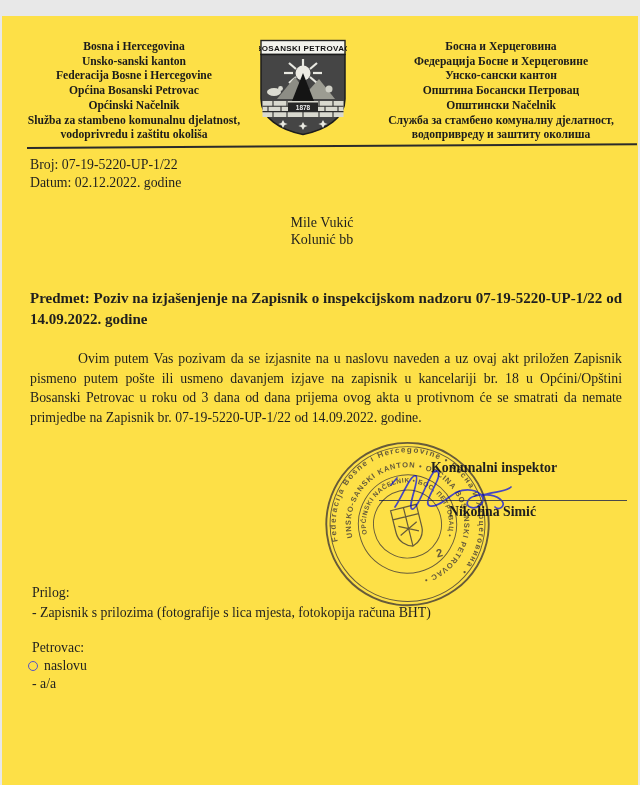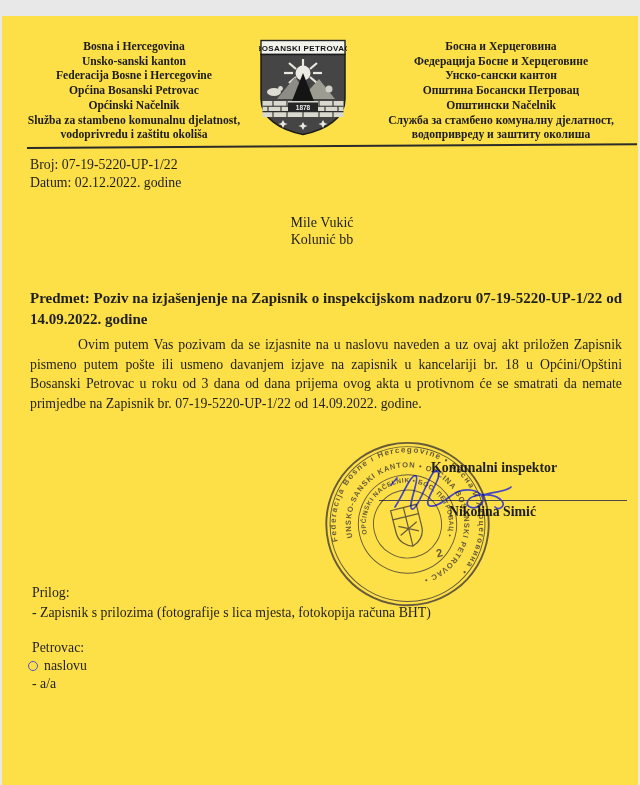--- a/index.html
+++ b/index.html
@@ -34,21 +34,21 @@
   .recipient {
     position: absolute; left: 0; top: 198px; width: 640px;
     text-align: center; font-weight: normal; font-size: 14px; line-height: 1.22;
   }
   .subject {
     position: absolute; left: 28px; top: 272px; width: 592px;
     font-weight: bold; font-size: 15px; line-height: 1.42;
     text-align: justify; text-align-last: left;
   }
   .body-par {
-    position: absolute; left: 28px; top: 319px; width: 592px;
+    position: absolute; left: 28px; top: 333px; width: 592px;
     font-size: 13.8px; line-height: 1.42;
     text-align: justify; text-align-last: left;
     text-indent: 48px;
   }
   .sig-title { position: absolute; left: 429px; top: 444px; font-weight: bold; font-size: 13.8px; }
   .sig-squiggle { position: absolute; left: 383px; top: 447px; }
   .sig-line { position: absolute; left: 377px; top: 484px; width: 248px; border-top: 1.3px solid #4a4a4a; }
   .sig-name { position: absolute; left: 447px; top: 488px; font-weight: bold; font-size: 13.8px; }
   .stamp {
     position: absolute; left: 321px; top: 423px;

